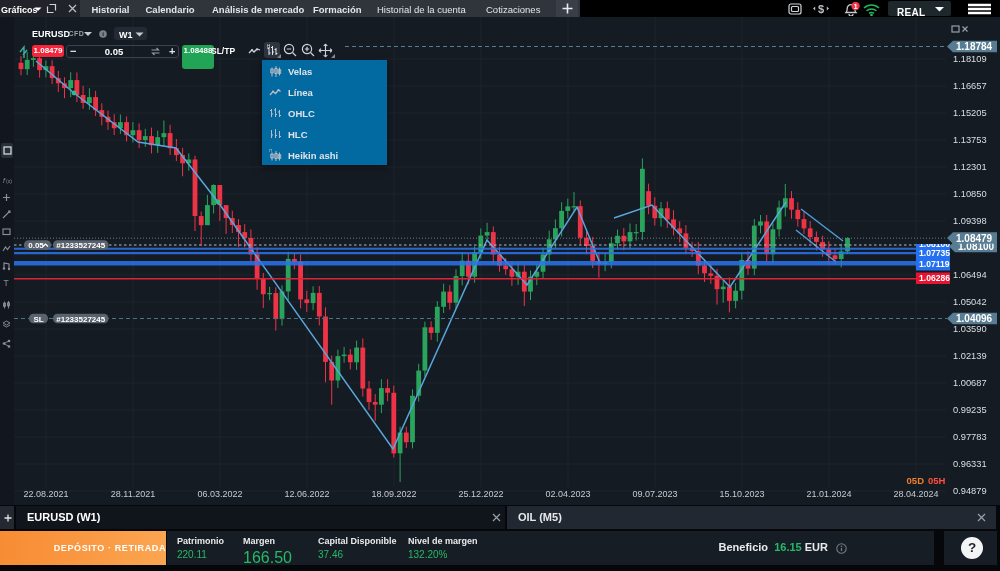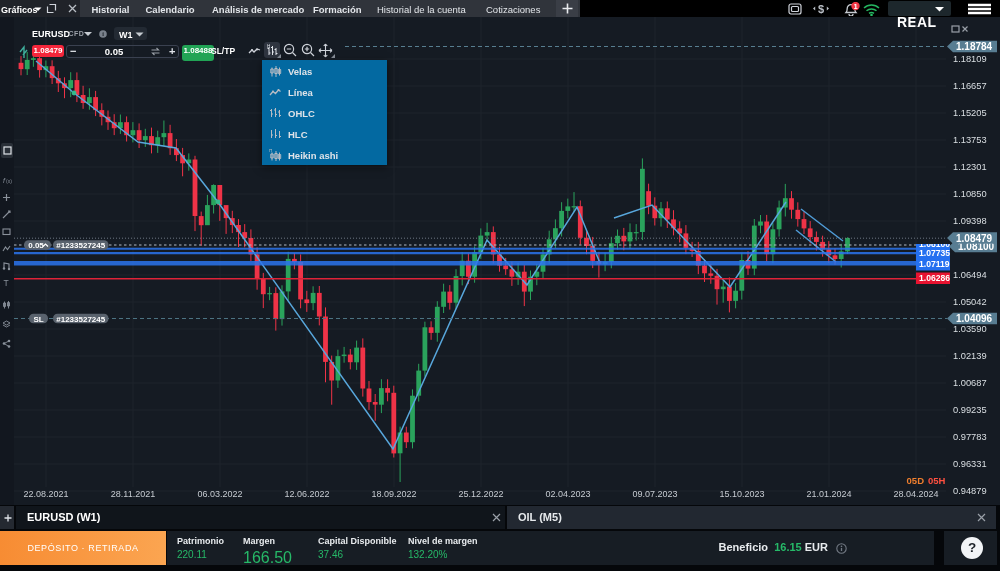--- a/index.html
+++ b/index.html
@@ -80,21 +80,21 @@
 <circle cx="13.5" cy="4" r="4.2" fill="#f23645"></circle>
       <text x="13.5" y="7" font-size="7.5" font-weight="bold" fill="#fff" text-anchor="middle" font-family="Liberation Sans">1</text>
     </svg>
 <svg class="abs" style="left:862px;top:3px" width="19" height="13">
 <path d="M2 5a11 11 0 0115 0" fill="none" stroke="#25b560" stroke-width="1.5"></path>
 <path d="M4.5 7.8a7.6 7.6 0 0110 0" fill="none" stroke="#25b560" stroke-width="1.5"></path>
 <path d="M7 10.4a4.2 4.2 0 015 0" fill="none" stroke="#25b560" stroke-width="1.5"></path>
 <circle cx="9.5" cy="12" r="1.3" fill="#27bd66"></circle>
     </svg>
 <div class="abs" style="left:888px;top:1px;width:63px;height:15px;background:#1d272c;border-radius:2px"></div>
-<div class="abs" style="left:897px;top:14px;font-size:14px;font-weight:bold;color:#fff;letter-spacing:.3px">REAL</div>
+<div class="abs" style="left:897px;top:7px;font-size:10px;font-weight:bold;color:#fff;letter-spacing:.3px">REAL</div>
 <svg class="abs" style="left:934px;top:6px" width="11" height="7">
       <path d="M1 1l4.5 4.5L10 1" fill="#fff"></path>
     </svg>
 <svg class="abs" style="left:968px;top:3px" width="25" height="12">
       <path d="M0 2h23M0 6h23M0 10h23" stroke="#fff" stroke-width="2.3"></path>
     </svg>
 
 <svg width="986" height="490" viewBox="14 17 986 490" style="position:absolute;left:14px;top:17px">
 <path d="M46 17V487 M133 17V487 M220 17V487 M307 17V487 M394 17V487 M481 17V487 M568 17V487 M655 17V487 M742 17V487 M829 17V487 M916 17V487 M14 59.0H946 M14 86.0H946 M14 113.0H946 M14 140.0H946 M14 167.0H946 M14 194.0H946 M14 221.0H946 M14 248.0H946 M14 275.0H946 M14 302.0H946 M14 329.0H946 M14 356.0H946 M14 383.0H946 M14 410.0H946 M14 437.0H946 M14 464.0H946 M14 491.0H946" stroke="#1e242d" stroke-width="1" fill="none"></path>
 <path d="M21.0 56.1V75.3" stroke="#ef3347" stroke-width="1"></path>
@@ -458,21 +458,21 @@
       <path d="M2 8l4-5v11M9 6L5 11" stroke="#3fae9c" stroke-width="1.4" fill="none"></path>
     </svg>
 <div class="abs" style="left:32px;top:45px;width:32px;height:12px;background:#f5263b;border-radius:3px;color:#fff;font-size:8px;font-weight:bold;text-align:center;line-height:12.5px">1.08479</div>
 <div class="abs" style="left:66px;top:44.5px;width:113px;height:13px;border:1px solid #3a4150;border-radius:3px"></div>
 <div class="abs" style="left:70px;top:45px;font-size:11px;color:#dfe3e8;font-weight:bold">−</div>
 <div class="abs" style="left:66px;top:46px;width:96px;text-align:center;font-size:9.5px;font-weight:bold;color:#fff">0.05</div>
 <svg class="abs" style="left:150px;top:46.5px" width="11" height="9">
       <path d="M1.5 3h7l-2-2M9.5 6h-7l2 2" stroke="#9aa0a8" stroke-width="1.1" fill="none"></path>
     </svg>
 <div class="abs" style="left:169px;top:45px;font-size:11px;color:#dfe3e8;font-weight:bold">+</div>
-<div class="abs" style="left:182px;top:45px;width:32px;height:16px;background:#21a455;border-radius:3px;color:#fff;font-size:8px;font-weight:bold;text-align:center;line-height:12.5px">1.08488</div>
+<div class="abs" style="left:182px;top:45px;width:32px;height:24px;background:#21a455;border-radius:3px;color:#fff;font-size:8px;font-weight:bold;text-align:center;line-height:12.5px">1.08488</div>
 <div class="abs" style="left:211px;top:46px;font-size:8.5px;font-weight:bold;color:#fff">SL/TP</div>
 <svg class="abs" style="left:248px;top:47px" width="13" height="8">
       <path d="M1 6l3-3 2 2 3-3 3 1" stroke="#cfd3da" stroke-width="1.3" fill="none"></path>
       <circle cx="4" cy="3" r="1" fill="#cfd3da"></circle>
       <circle cx="9" cy="2.5" r="1" fill="#cfd3da"></circle>
     </svg>
 <div class="abs" style="left:264px;top:42px;width:16px;height:16px;background:#2f3540;border-radius:3px"></div>
 <svg class="abs" style="left:266px;top:44px" width="13" height="13">
 <path d="M3 3v8M3 4.5h-1.5M3 9h1.5M6.5 2v9M6.5 3.5H5M6.5 8h1.5M10 4v7M10 5.5H8.5M10 9.5h1.5" stroke="#dfe3e8" stroke-width="1"></path>
 <text x="1" y="4" font-size="4.5" fill="#dfe3e8" font-family="Liberation Sans">H</text>
@@ -532,21 +532,21 @@
         <path d="M1 1l7 7M8 1L1 8" stroke="#9aa0a8" stroke-width="1.2"></path>
       </svg>
 <div class="abs" style="left:507px;top:506px;width:489px;height:23px;background:#222831"></div>
 <div class="abs" style="left:518px;top:511px;font-size:11px;font-weight:bold;color:#e6e9ec">OIL (M5)</div>
 <svg class="abs" style="left:977px;top:513px" width="9" height="9">
         <path d="M1 1l7 7M8 1L1 8" stroke="#9aa0a8" stroke-width="1.2"></path>
       </svg>
 
 <div class="abs" style="left:0;top:531px;width:1000px;height:40px;background:#05070a"></div>
 <div class="abs" style="left:0;top:531px;width:166px;height:34px;background:linear-gradient(90deg,#f78c33,#fba551)"></div>
-<div class="abs" style="left:0;top:543px;width:166px;text-align:center;font-size:9px;font-weight:normal;color:#fff;letter-spacing:.6px">DEPÓSITO · RETIRADA</div>
+<div class="abs" style="left:0;top:543px;width:166px;text-align:right;font-size:9px;font-weight:bold;color:#fff;letter-spacing:.6px">DEPÓSITO · RETIRADA</div>
 <div class="abs" style="left:167px;top:531px;width:767px;height:34px;background:#171d24"></div>
 <div class="abs" style="left:944px;top:531px;width:53px;height:34px;background:#171d24"></div>
 <div class="abs" style="left:177px;top:536px;font-size:9px;font-weight:bold;color:#e8ebee">Patrimonio</div><div class="abs" style="left:177px;top:549px;font-size:10px;color:#26b968">220.11</div>
 <div class="abs" style="left:243px;top:536px;font-size:9px;font-weight:bold;color:#e8ebee">Margen</div><div class="abs" style="left:243px;top:549px;font-size:16px;color:#26b968">166.50</div>
 <div class="abs" style="left:318px;top:536px;font-size:9px;font-weight:bold;color:#e8ebee">Capital Disponible</div><div class="abs" style="left:318px;top:549px;font-size:10px;color:#26b968">37.46</div>
 <div class="abs" style="left:408px;top:536px;font-size:9px;font-weight:bold;color:#e8ebee">Nivel de margen</div><div class="abs" style="left:408px;top:549px;font-size:10px;color:#26b968">132.20%</div>
 
 <div class="abs" style="left:595px;top:541px;width:233px;text-align:right;font-size:11px;font-weight:bold;color:#e8ebee">Beneficio&nbsp; <span style="color:#26b968">16.15</span>&nbsp;EUR</div>
 <svg class="abs" style="left:836px;top:543px" width="11" height="11">
         <circle cx="5.5" cy="5.5" r="4.7" fill="none" stroke="#737a84" stroke-width="1.1"></circle>

